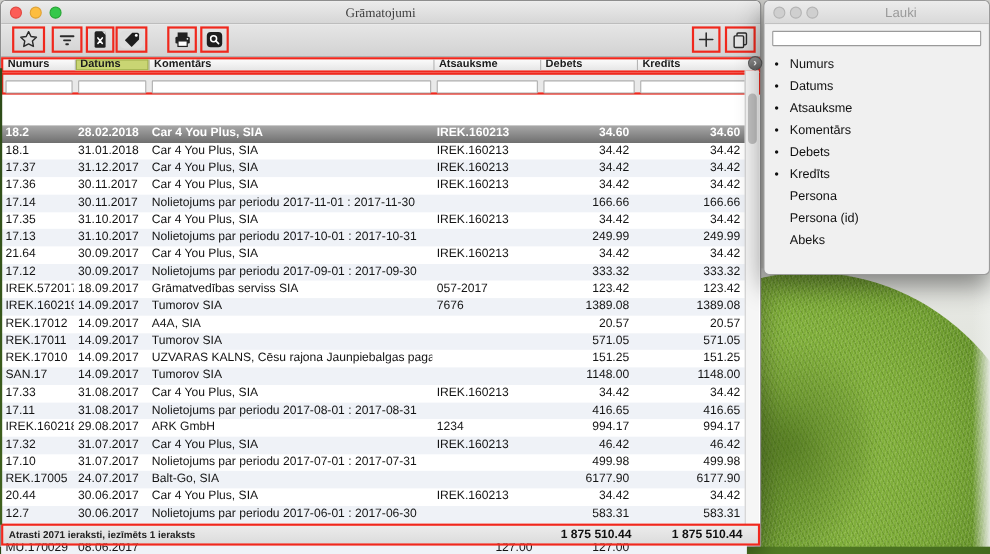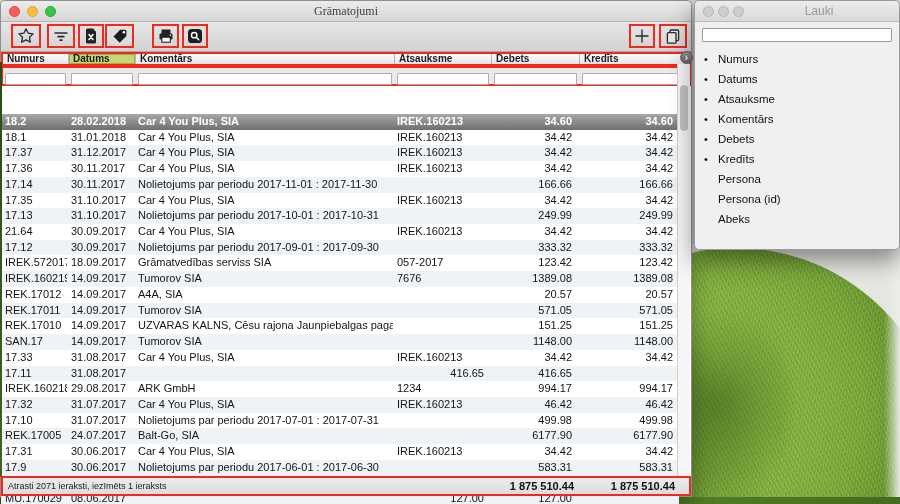--- a/index.html
+++ b/index.html
@@ -77,21 +77,21 @@
   .cell{overflow:hidden;white-space:nowrap;padding-left:4px;}
   .cell.num{text-align:right;padding-left:0;padding-right:6px;}
 
   .vscroll{position:absolute;right:1px;top:63px;width:13px;height:413px;background:#f6f6f6;
     border-left:1px solid #cfcfcf;box-sizing:border-box;}
   .vthumb{position:absolute;left:2px;top:21px;width:8px;height:46px;border-radius:5px;background:#c3c3c3;}
 
   .status-bar{position:absolute;left:0;bottom:0;width:690px;height:20px;border:2px solid #f0281d;
     box-sizing:border-box;background:linear-gradient(#ececec,#dcdcdc);align-items:center;}
   .status-bar .summary{grid-column:1 / span 4;font-size:9px;color:#222;padding-left:5px;
-    white-space:nowrap;overflow:hidden;}
+    white-space:nowrap;overflow:hidden;font-weight:bold;}
   .status-bar .total{font-size:11px;font-weight:bold;color:#111;text-align:right;padding-right:6px;}
 
   
   .fields-panel{position:absolute;left:694px;top:0;width:206px;height:250px;background:#f0f0f0;
     border:1px solid #9b9b9b;border-radius:5px;box-sizing:border-box;z-index:4;
     box-shadow:0 10px 24px rgba(0,0,0,.45);}
   .panel-titlebar{position:relative;height:20px;background:linear-gradient(#ececec,#d9d9d9);
     border-bottom:1px solid #bcbcbc;border-radius:5px 5px 0 0;}
   .panel-titlebar .title{position:absolute;left:0;right:0;top:0;height:20px;line-height:20px;
     text-align:center;font-size:12px;color:#9a9a9a;padding-left:44px;}
@@ -329,20 +329,21 @@
           <div class="cell">17.33</div>
           <div class="cell">31.08.2017</div>
           <div class="cell">Car 4 You Plus, SIA</div>
           <div class="cell">IREK.160213</div>
           <div class="cell num">34.42</div>
           <div class="cell num">34.42</div>
         </div>
         <div class="trow grid6">
           <div class="cell">17.11</div>
           <div class="cell">31.08.2017</div>
+          <div class="cell">Nolietojums par periodu 2017-08-01 : 2017-08-31</div>
           <div class="cell"></div>
           <div class="cell num">416.65</div>
           <div class="cell num">416.65</div>
         </div>
         <div class="trow grid6">
           <div class="cell">IREK.160218</div>
           <div class="cell">29.08.2017</div>
           <div class="cell">ARK GmbH</div>
           <div class="cell">1234</div>
           <div class="cell num">994.17</div>
@@ -366,29 +367,29 @@
         </div>
         <div class="trow grid6">
           <div class="cell">REK.17005</div>
           <div class="cell">24.07.2017</div>
           <div class="cell">Balt-Go, SIA</div>
           <div class="cell"></div>
           <div class="cell num">6177.90</div>
           <div class="cell num">6177.90</div>
         </div>
         <div class="trow grid6">
-          <div class="cell">17.31</div>
+          <div class="cell">20.44</div>
           <div class="cell">30.06.2017</div>
           <div class="cell">Car 4 You Plus, SIA</div>
           <div class="cell">IREK.160213</div>
           <div class="cell num">34.42</div>
           <div class="cell num">34.42</div>
         </div>
         <div class="trow grid6">
-          <div class="cell">17.9</div>
+          <div class="cell">12.7</div>
           <div class="cell">30.06.2017</div>
           <div class="cell">Nolietojums par periodu 2017-06-01 : 2017-06-30</div>
           <div class="cell"></div>
           <div class="cell num">583.31</div>
           <div class="cell num">583.31</div>
         </div>
         <div class="trow grid6">
           <div class="cell">MU.170030</div>
           <div class="cell">08.06.2017</div>
           <div class="cell">Safin NES, SIA</div>

